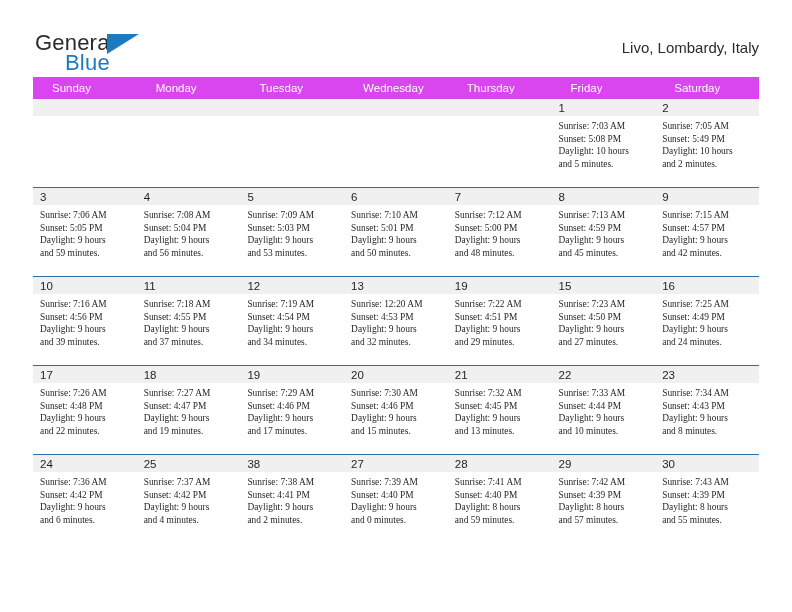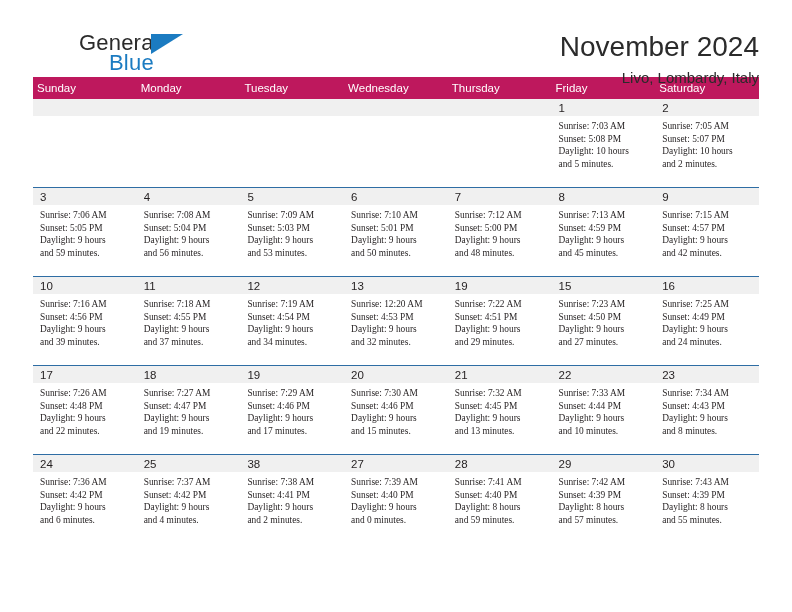--- a/index.html
+++ b/index.html
@@ -29,21 +29,20 @@
     justify-content: space-between;
     padding-top: 30px;
     height: 66px;
     box-sizing: border-box;
   }
   .logo {
     position: relative;
     width: 120px;
     height: 52px;
     user-select: none;
-    margin-left: 44px;
   }
   .logo-general {
     position: absolute;
     left: 2px;
     top: 0px;
     font-size: 22px;
     letter-spacing: 0.2px;
     color: #2b2b2b;
     font-family: "Liberation Sans", sans-serif;
   }
@@ -84,26 +83,26 @@
   }
 
   
   .calendar {
     margin-top: 11px;
     width: 726px;
     border-collapse: collapse;
     table-layout: fixed;
   }
   .calendar th {
-    background: #be185d;
+    background: #d946ef;
     color: #ffffff;
     font-size: 11.5px;
     font-weight: normal;
     text-align: left;
-    padding: 5px 0 5px 4px;
+    padding: 5px 0 5px 19px;
     height: 20px;
     box-sizing: border-box;
   }
   .calendar td {
     vertical-align: top;
     padding: 0;
     width: 103.7px;
     height: 88px;
     border-top: 1.6px solid #2e6da4;
     background: #ffffff;
@@ -140,21 +139,20 @@
 
   <div class="header">
 
     <div class="logo">
       <span class="logo-general">General</span>
       <span class="logo-triangle"></span>
       <span class="logo-blue">Blue</span>
     </div>
 
     <div class="title-block">
-      <div class="month-title">November 2024</div>
       <div class="location">Livo, Lombardy, Italy</div>
     </div>
 
   </div>
 
   <table class="calendar">
     <thead>
       <tr id="weekday-row">
           <th>Sunday</th>
           <th>Monday</th>
@@ -193,21 +191,21 @@
               <div>Sunrise: 7:03 AM</div>
               <div>Sunset: 5:08 PM</div>
               <div>Daylight: 10 hours</div>
               <div>and 5 minutes.</div>
             </div>
           </td>
           <td>
             <div class="daynum">2</div>
             <div class="info">
               <div>Sunrise: 7:05 AM</div>
-              <div>Sunset: 5:07 PM</div>
+              <div>Sunset: 5:49 PM</div>
               <div>Daylight: 10 hours</div>
               <div>and 2 minutes.</div>
             </div>
           </td>
         </tr>
         <tr>
           <td>
             <div class="daynum">3</div>
             <div class="info">
               <div>Sunrise: 7:06 AM</div>

